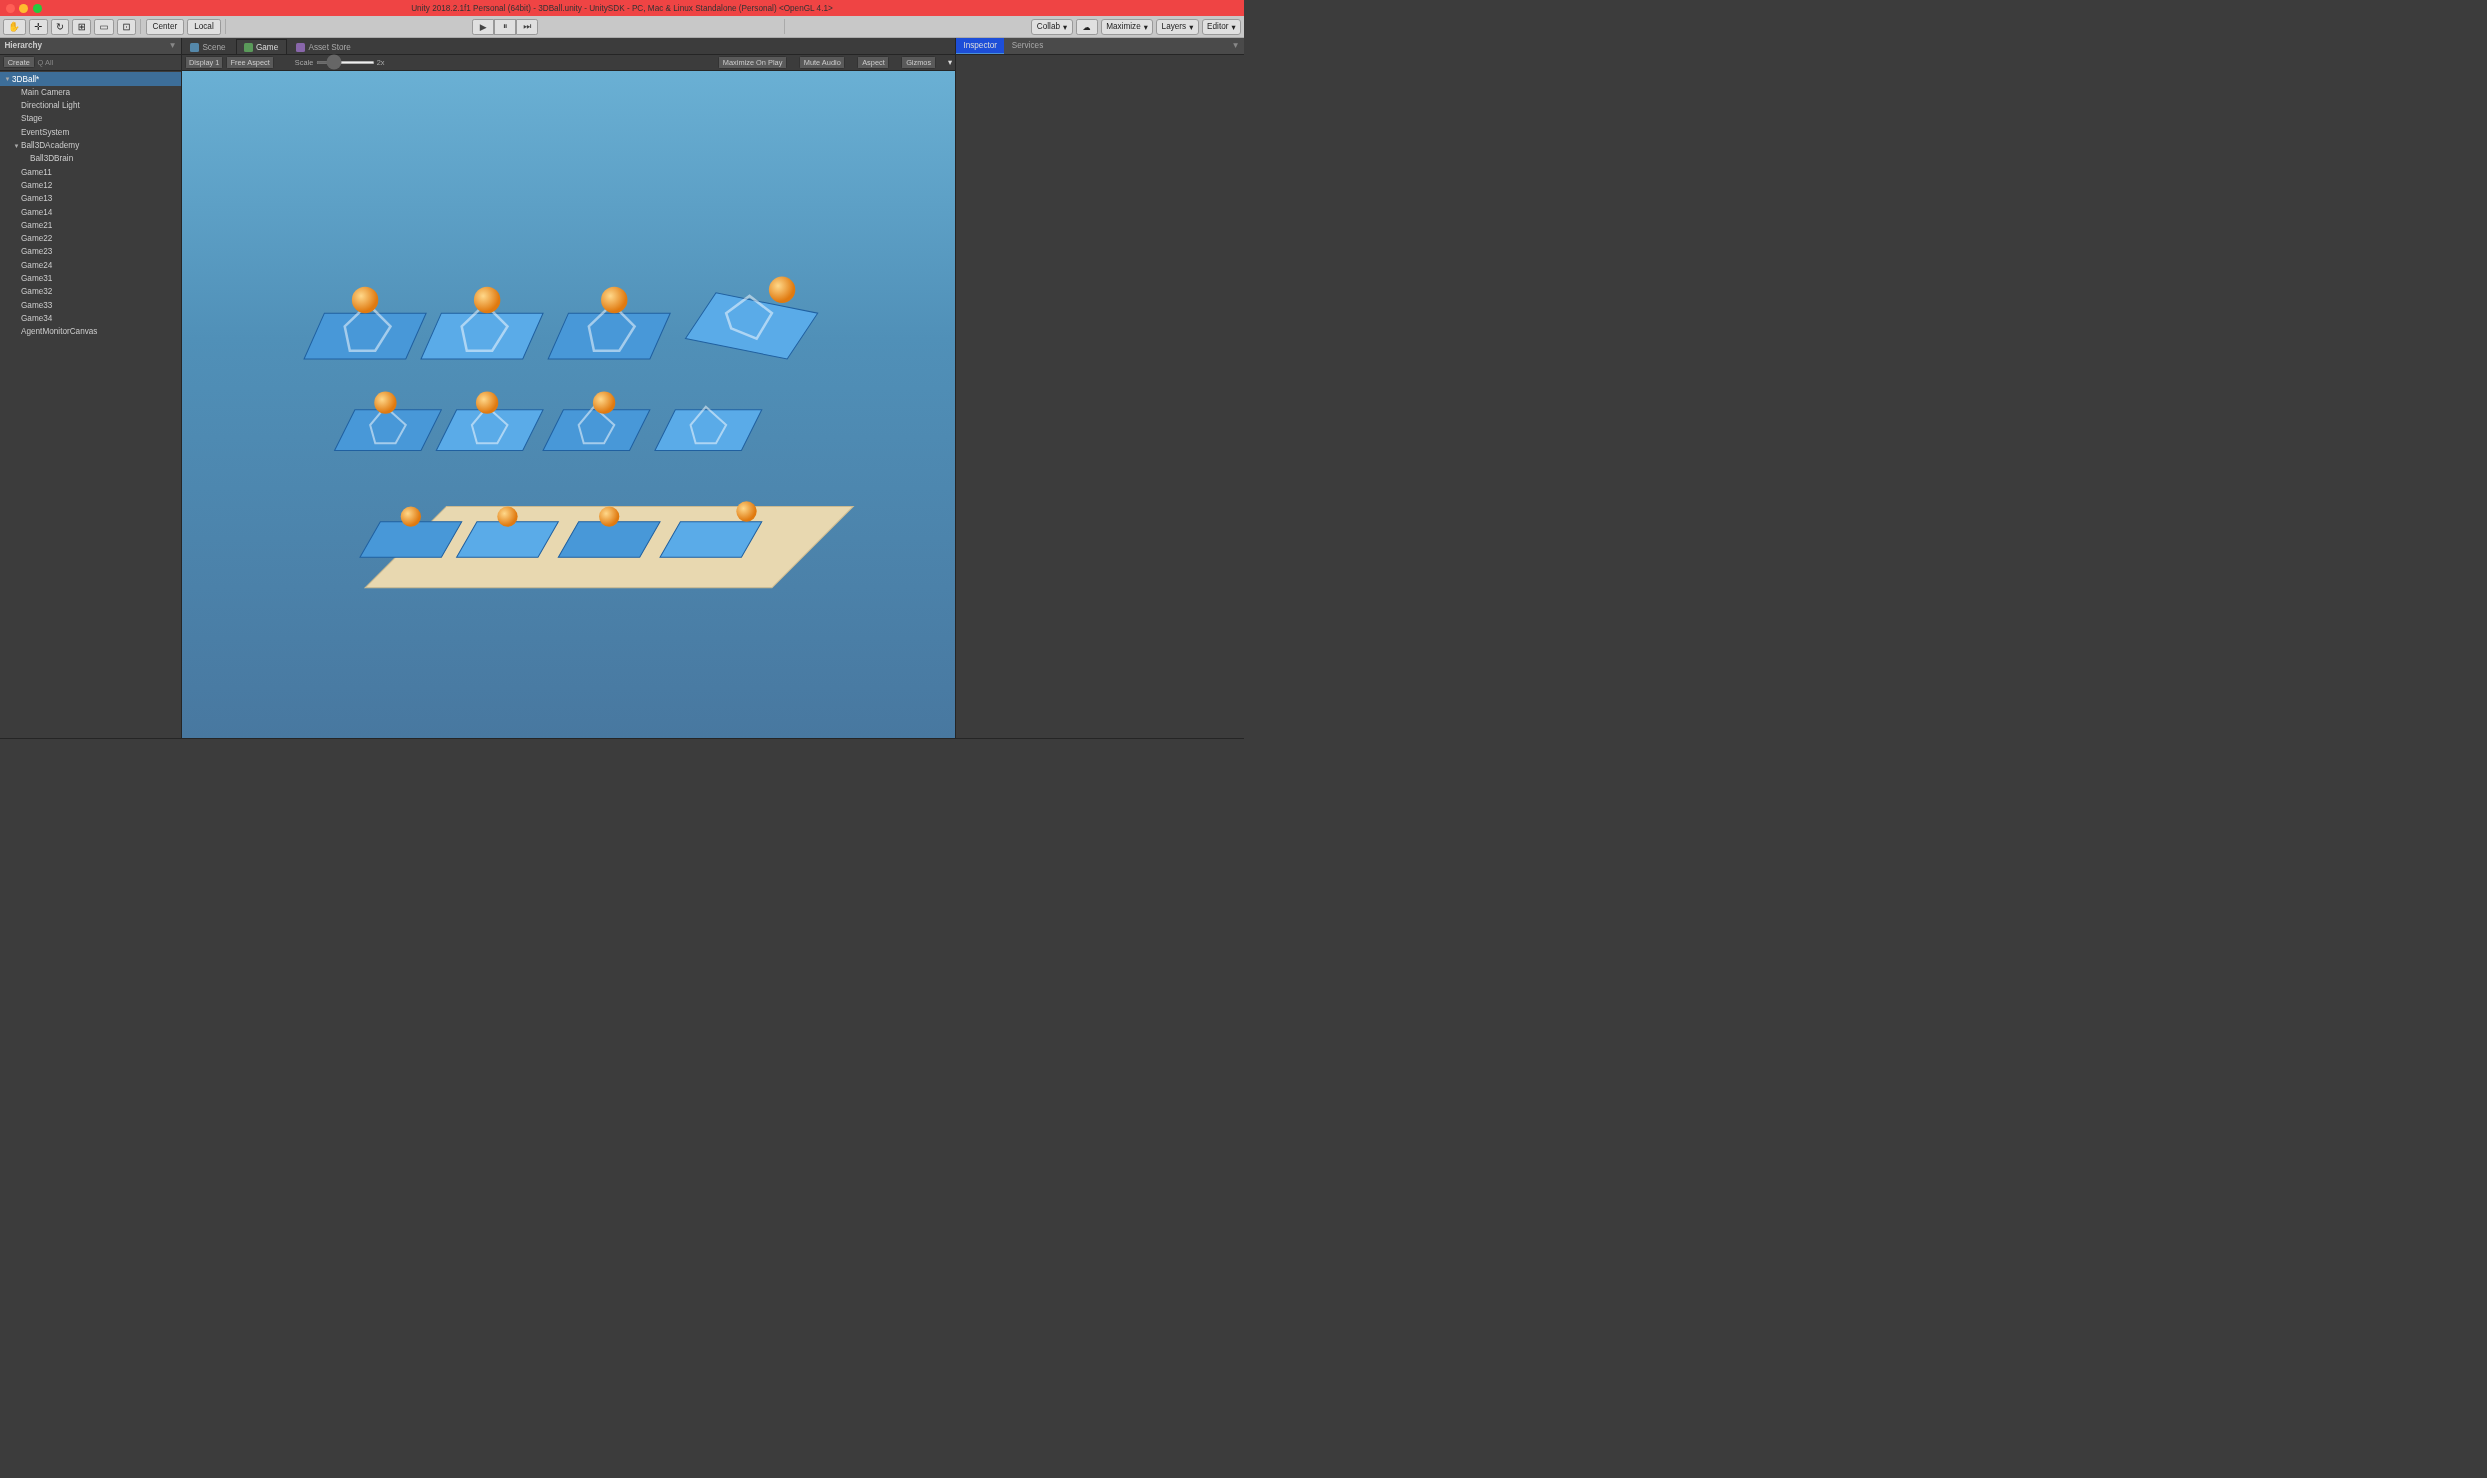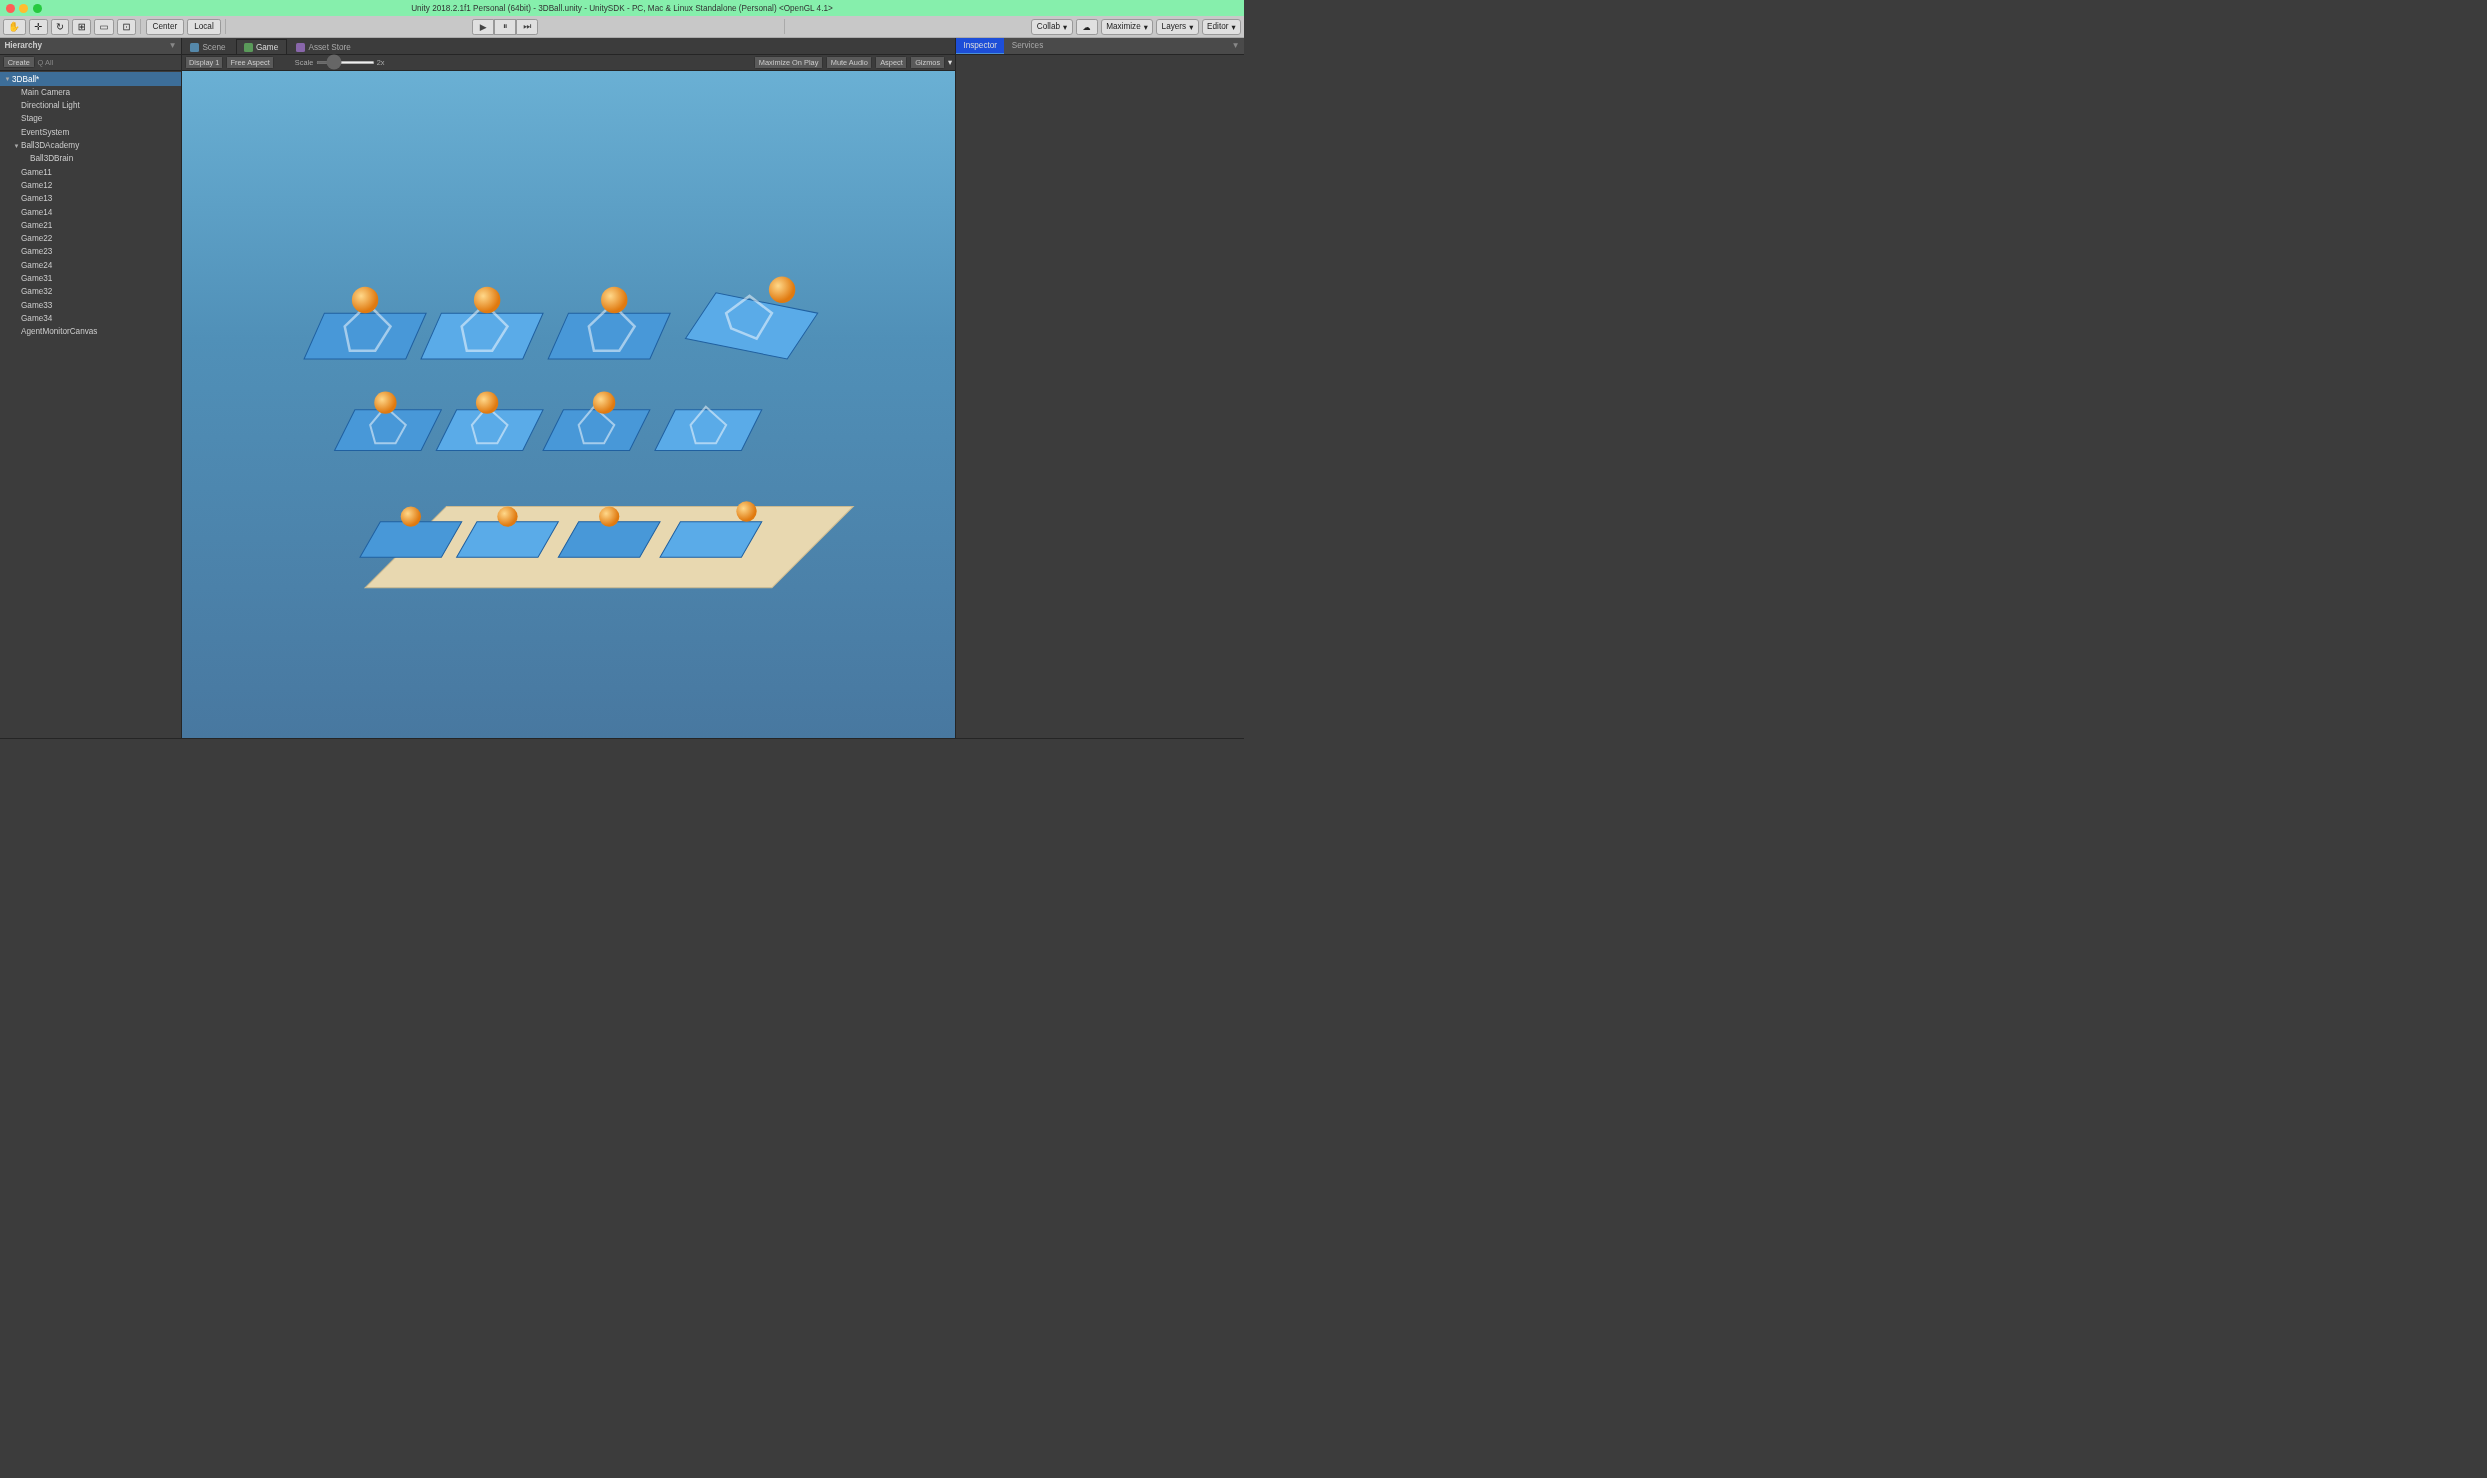--- a/index.html
+++ b/index.html
@@ -10,21 +10,21 @@
       color: #ddd;
       width: 1244px;
       height: 739px;
       overflow: hidden;
       user-select: none;
     }
 
     
     .title-bar {
       height: 16.3px;
-      background: #86efac;
+      background: #ef4444;
       display: flex;
       align-items: center;
       padding: 0 6px;
       position: relative;
     }
     .title-bar-controls {
       display: flex;
       gap: 4.4px;
     }
     .title-bar-btn {
@@ -261,21 +261,21 @@
     }
     .scale-slider input {
       width: 59px;
       height: 3px;
       accent-color: #666;
     }
     .game-toolbar-right {
       margin-left: auto;
       display: flex;
       align-items: center;
-      gap: 3px;
+      gap: 12px;
     }
     .game-check-btn {
       height: 13.3px;
       padding: 0 3.7px;
       background: #5a5a5a;
       border: 0.7px solid #333;
       border-radius: 1.5px;
       font-size: 7.4px;
       color: #ccc;
       cursor: pointer;

